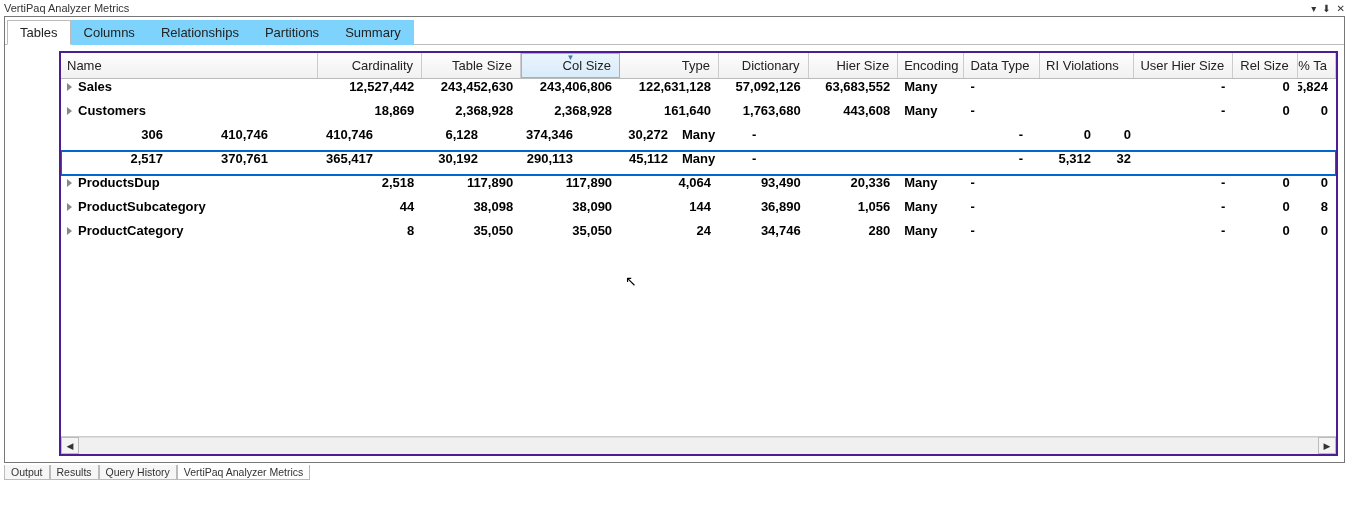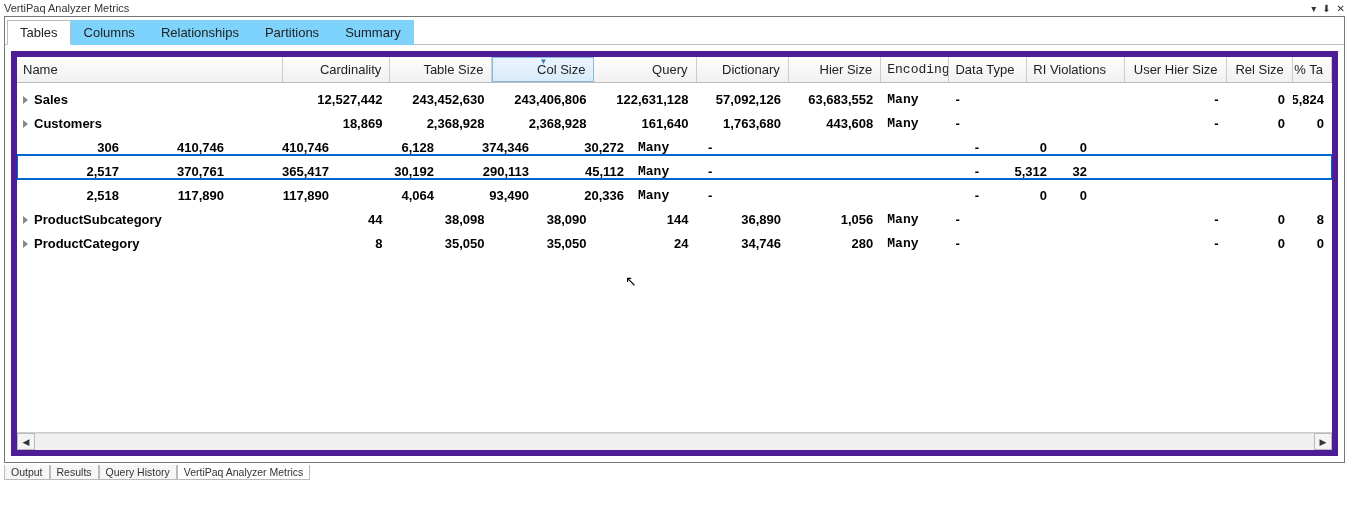--- a/index.html
+++ b/index.html
@@ -65,24 +65,25 @@
   }
   .grid-wrap {
     flex: 1;
     min-height: 0;
     padding: 6px;
     display: flex;
     flex-direction: column;
   }
   .grid-border {
     flex: 1;
-    border: 6px solid #4c1d95;
+    border: 2px solid #4c1d95;
     display: flex;
     flex-direction: column;
     min-height: 0;
+    margin-left: 48px;
   }
   .header-row {
     display: flex;
     height: 26px;
     background: linear-gradient(#fdfdfd, #f1f1f1);
     border-bottom: 1px solid #bbb;
     font-size: 13px;
     color: #222;
   }
   .hcell {
@@ -108,21 +109,21 @@
     color: #3a7ab5;
   }
   .rows {
     flex: 1;
     overflow: hidden;
     font-size: 13px;
   }
   .row {
     display: flex;
     height: 24px;
-    align-items: flex-end;
+    align-items: flex-start;
     font-weight: 600;
   }
   .row.selected {
     outline: 2px solid #0066d1;
     outline-offset: -1px;
     background: #fff;
   }
   .cell {
     padding: 0 8px 0 6px;
     white-space: nowrap;
@@ -192,21 +193,21 @@
     color: #000;
   }
   
   .c0{width:275px;}
   .c1{width:110px;}
   .c2{width:105px;}
   .c3{width:105px;}
   .c4{width:105px;}
   .c5{width:95px;}
   .c6{width:95px;}
-  .c7{width:70px;font-family:Liberation Mono, monospace;}
+  .c7{width:70px;}
   .c8{width:80px;}
   .c9{width:100px;}
   .c10{width:105px;}
   .c11{width:68px;}
   .c12{width:40px;}
 </style>
 </head>
 <body>
 
 <div class="panel">
@@ -240,21 +241,21 @@
               <span>Cardinality</span>
             </div>
             <div class="hcell c2 right">
               <span>Table Size</span>
             </div>
             <div class="hcell c3 right sorted">
               <span class="sort-arrow">▼</span>
               <span>Col Size</span>
             </div>
             <div class="hcell c4 right">
-              <span>Query</span>
+              <span>Type</span>
             </div>
             <div class="hcell c5 right">
               <span>Dictionary</span>
             </div>
             <div class="hcell c6 right">
               <span>Hier Size</span>
             </div>
             <div class="hcell c7">
               <span>Encoding</span>
             </div>
@@ -333,20 +334,24 @@
               <div class="cell c5 right">290,113</div>
               <div class="cell c6 right">45,112</div>
               <div class="cell c7">Many</div>
               <div class="cell c8">-</div>
               <div class="cell c9"></div>
               <div class="cell c10 right">-</div>
               <div class="cell c11 right">5,312</div>
               <div class="cell c12 right">32</div>
             </div>
             <div class="row">
+              <div class="cell c0 namecell">
+                <span class="tri"></span>
+                <span>ProductsDup</span>
+              </div>
               <div class="cell c1 right">2,518</div>
               <div class="cell c2 right">117,890</div>
               <div class="cell c3 right">117,890</div>
               <div class="cell c4 right">4,064</div>
               <div class="cell c5 right">93,490</div>
               <div class="cell c6 right">20,336</div>
               <div class="cell c7">Many</div>
               <div class="cell c8">-</div>
               <div class="cell c9"></div>
               <div class="cell c10 right">-</div>

